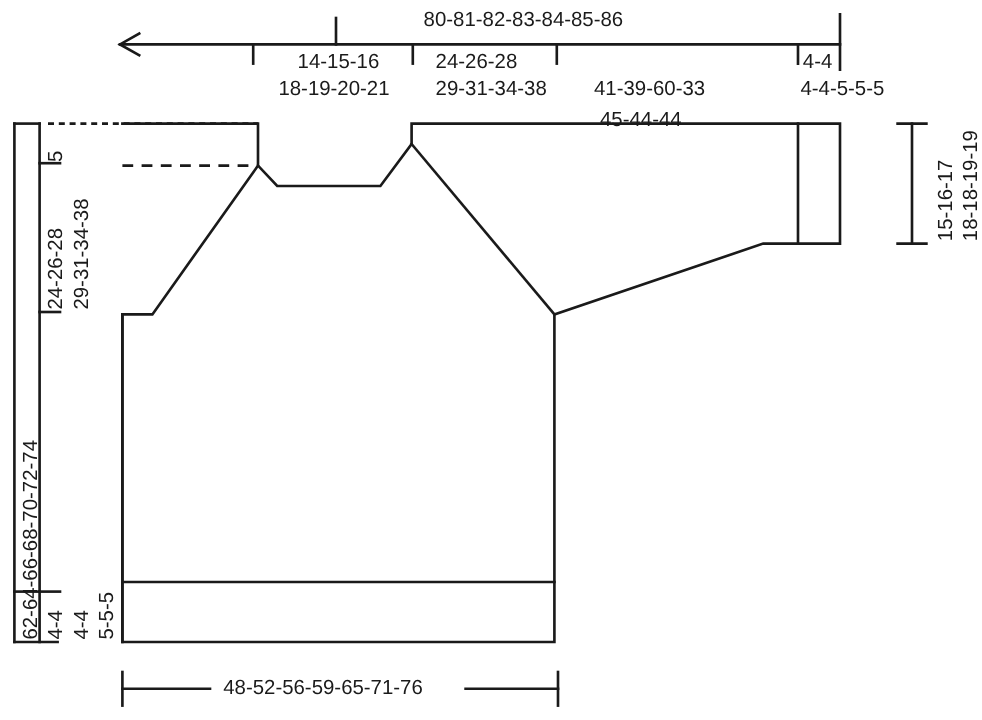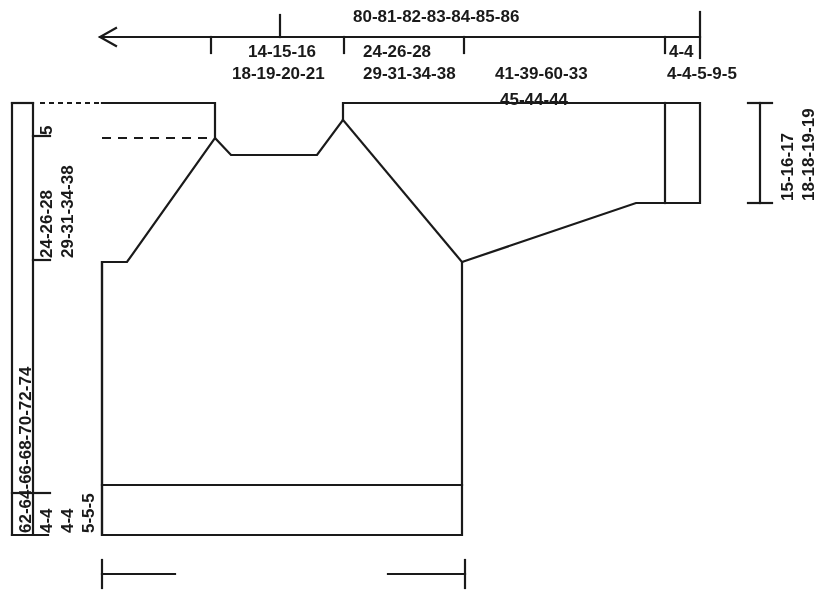--- a/index.html
+++ b/index.html
@@ -11,21 +11,20 @@
     width: 818px;
     height: 600px;
     font-family: "Liberation Sans", sans-serif;
     color: #1a1a1a;
     overflow: hidden;
   }
   #diagram-root {
     position: relative;
     width: 818px;
     height: 572px;
-    font-weight: bold;
   }
   svg#schematic {
     position: absolute;
     top: 0;
     left: 0;
     width: 818px;
     height: 600px;
   }
   .ln {
     fill: none;
@@ -162,34 +161,35 @@
   <div class="lbl" style="left:232px; top:42px;margin-left:16px;">14-15-16</div>
   <div class="lbl" style="left:232px; top:64px;">18-19-20-21</div>
 
   <div class="lbl" style="left:363px; top:42px;">24-26-28</div>
   <div class="lbl" style="left:363px; top:64px;">29-31-34-38</div>
 
   <div class="lbl" style="left:500px; top:42px;margin-top:48px;">45-44-44</div>
   <div class="lbl" style="left:495px; top:64px;">41-39-60-33</div>
 
   <div class="lbl" style="left:669px; top:42px;">4-4</div>
-  <div class="lbl" style="left:667px; top:64px;">4-4-5-9-5</div>
+  <div class="lbl" style="left:667px; top:64px;">4-4-5-5-5</div>
 
   <div class="lbl-v" style="left:16px; top:533px;">62-64-66-68-70-72-74</div>
 
   <div class="lbl-v" style="left:37px; top:135px;">5</div>
 
   <div class="lbl-v" style="left:37px; top:258px;">24-26-28</div>
 
   <div class="lbl-v" style="left:58px; top:258px;">29-31-34-38</div>
 
   <div class="lbl-v" style="left:37px; top:533px;">4-4</div>
 
   <div class="lbl-v" style="left:58px; top:533px;">4-4</div>
 
   <div class="lbl-v" style="left:79px; top:533px;">5-5-5</div>
 
   <div class="lbl-v" style="left:778px; top:201px;">15-16-17</div>
 
   <div class="lbl-v" style="left:799px; top:201px;">18-18-19-19</div>
 
+  <div class="lbl" style="left:186px; top:563px;">48-52-56-59-65-71-76</div>
 
 </div>
 
 </body></html>

